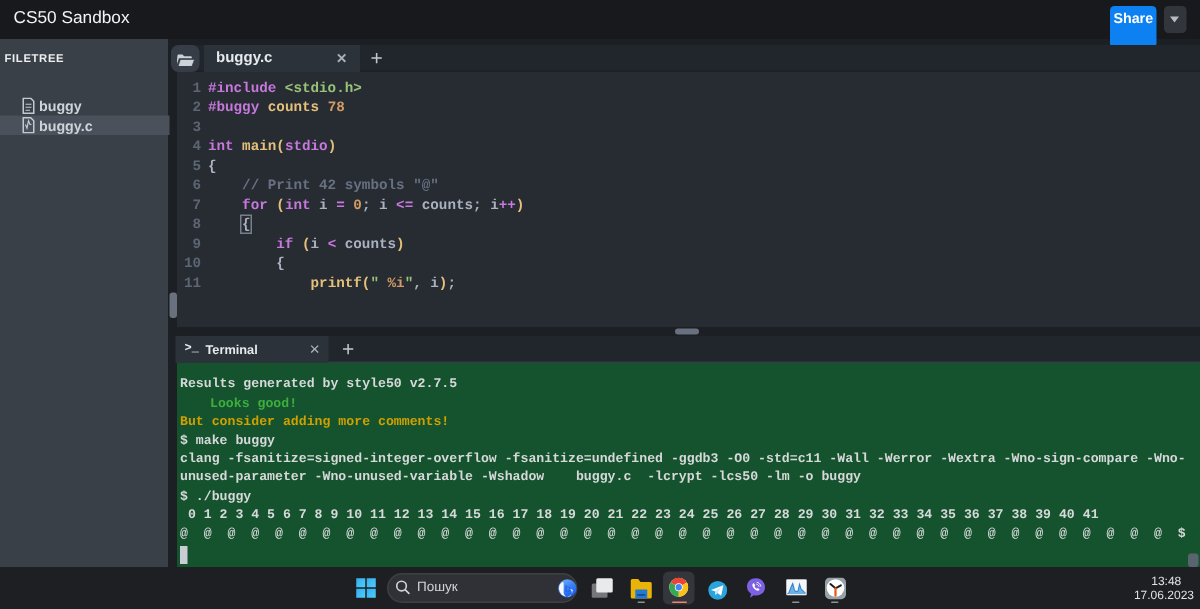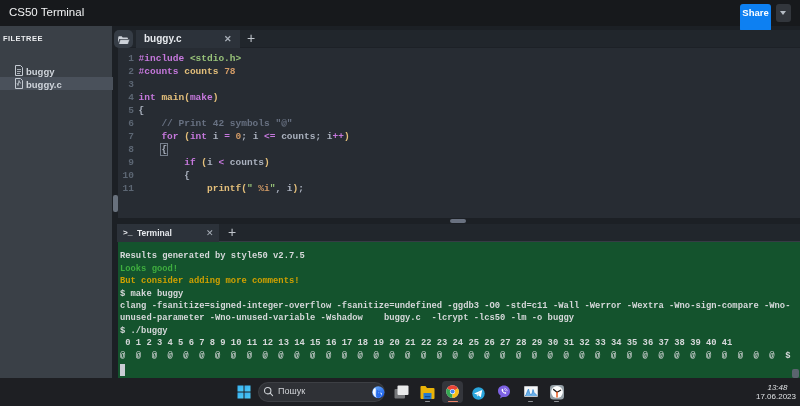--- a/index.html
+++ b/index.html
@@ -43,36 +43,36 @@
   #split { left:450px; top:219px; width:16px; height:3.5px; background:#697180; border-radius:2px; }
   
   #theader { left:118px; top:224px; width:682px; height:18px; background:#21262c; border-bottom:1.5px solid #353c45; }
   #ttab { left:117px; top:224px; width:102px; height:18px; background:#2c323a; color:#e6e9ed; }
   #ttab .ticon { position:absolute; left:6px; top:4px; font-family:"Liberation Mono",monospace;
                  font-size:8px; font-weight:bold; color:#e8eaee; }
   #ttab .lbl { position:absolute; left:20px; top:4px; font-size:8.5px; font-weight:700;text-align:center; }
   #tbody { left:118px; top:242px; width:682px; height:136px; background:#14532d; overflow:hidden; }
   #term { position:absolute; left:2px; top:8.3px; font-size:8.8px; font-weight:bold;
           line-height:12.4px; color:#d6d8da; }
-  .tgreen { color:#3fae3f; } .tyellow { color:#cfa000;margin-top:40px; }
+  .tgreen { color:#3fae3f;margin-left:20px; } .tyellow { color:#cfa000;margin-top:40px; }
   #cursor { left:1.5px; top:122.3px; width:5.8px; height:11.5px; background:#c9cdd4; }
   #tcorner { left:674px; top:127px; width:7px; height:9px; background:#5a646e; border-radius:2px; }
   
   #taskbar { left:0; top:378px; width:800px; height:28px; background:#1e1f23; }
   #search { left:258px; top:382px; width:127px; height:19.5px; border-radius:10px;
             background:#2f3136; border:1px solid rgba(255,255,255,0.07); }
   #stext { left:278px; top:386px; font-size:9px; color:#d2d4d8; }
-  #clock1 { right:12.5px; top:383px; font-size:8px; color:#dfe1e4; text-align:left;font-style:italic; }
+  #clock1 { right:12.5px; top:383px; font-size:8px; color:#dfe1e4; text-align:left; }
   #clock2 { right:4px; top:392px; font-size:8px; color:#dfe1e4; text-align:right; }
   .dash { position:absolute; top:400.8px; width:4.5px; height:1.7px; background:#8e9196; border-radius:1px; }
 </style>
 </head>
 <body>
   <div id="topbar" class="abs"></div>
-  <div id="title" class="abs">CS50 Terminal</div>
+  <div id="title" class="abs">CS50 Sandbox</div>
   <div id="share" class="abs">Share</div>
   <div id="caret" class="abs"></div>
 
   <div id="sidebar" class="abs"></div>
   <div id="ftlabel" class="abs">FILETREE</div>
   <div class="frow abs" style="top:64px;">
     <svg width="10" height="11" viewBox="0 0 10 11">
       <path d="M1.5 0.5 h5 l2 2 v8 h-7 z" fill="none" stroke="#c3c9d1" stroke-width="1"></path>
       <path d="M3 4.5 h4 M3 6.5 h4 M3 8.5 h3" stroke="#c3c9d1" stroke-width="0.8"></path>
     </svg>
@@ -106,23 +106,23 @@
 3
 4
 5
 6
 7
 8
 9
 10
 11</pre>
     <pre id="code"><span class="kw">#include</span> <span class="str">&lt;stdio.h&gt;</span>
-<span class="kw">#counts</span> <span class="fn">counts</span> <span class="num">78</span>
-
-<span class="kw">int</span> <span class="fn">main</span><span class="par">(</span><span class="kw">make</span><span class="par">)</span>
+<span class="kw">#buggy</span> <span class="fn">counts</span> <span class="num">78</span>
+
+<span class="kw">int</span> <span class="fn">main</span><span class="par">(</span><span class="kw">stdio</span><span class="par">)</span>
 {
     <span class="cm">// Print 42 symbols "@"</span>
     <span class="kw">for</span> <span class="par">(</span><span class="kw">int</span> i <span class="kw">=</span> <span class="num">0</span>; i <span class="kw">&lt;=</span> counts; i<span class="kw">++</span><span class="par">)</span>
     <span class="brkt">{</span>
         <span class="kw">if</span> <span class="par">(</span>i <span class="kw">&lt;</span> counts<span class="par">)</span>
         {
             <span class="fn">printf</span><span class="par">(</span><span class="str">" </span><span class="num">%i</span><span class="str">"</span>, i<span class="par">)</span>;</pre>
   </div>
 
   <div id="split" class="abs"></div>

